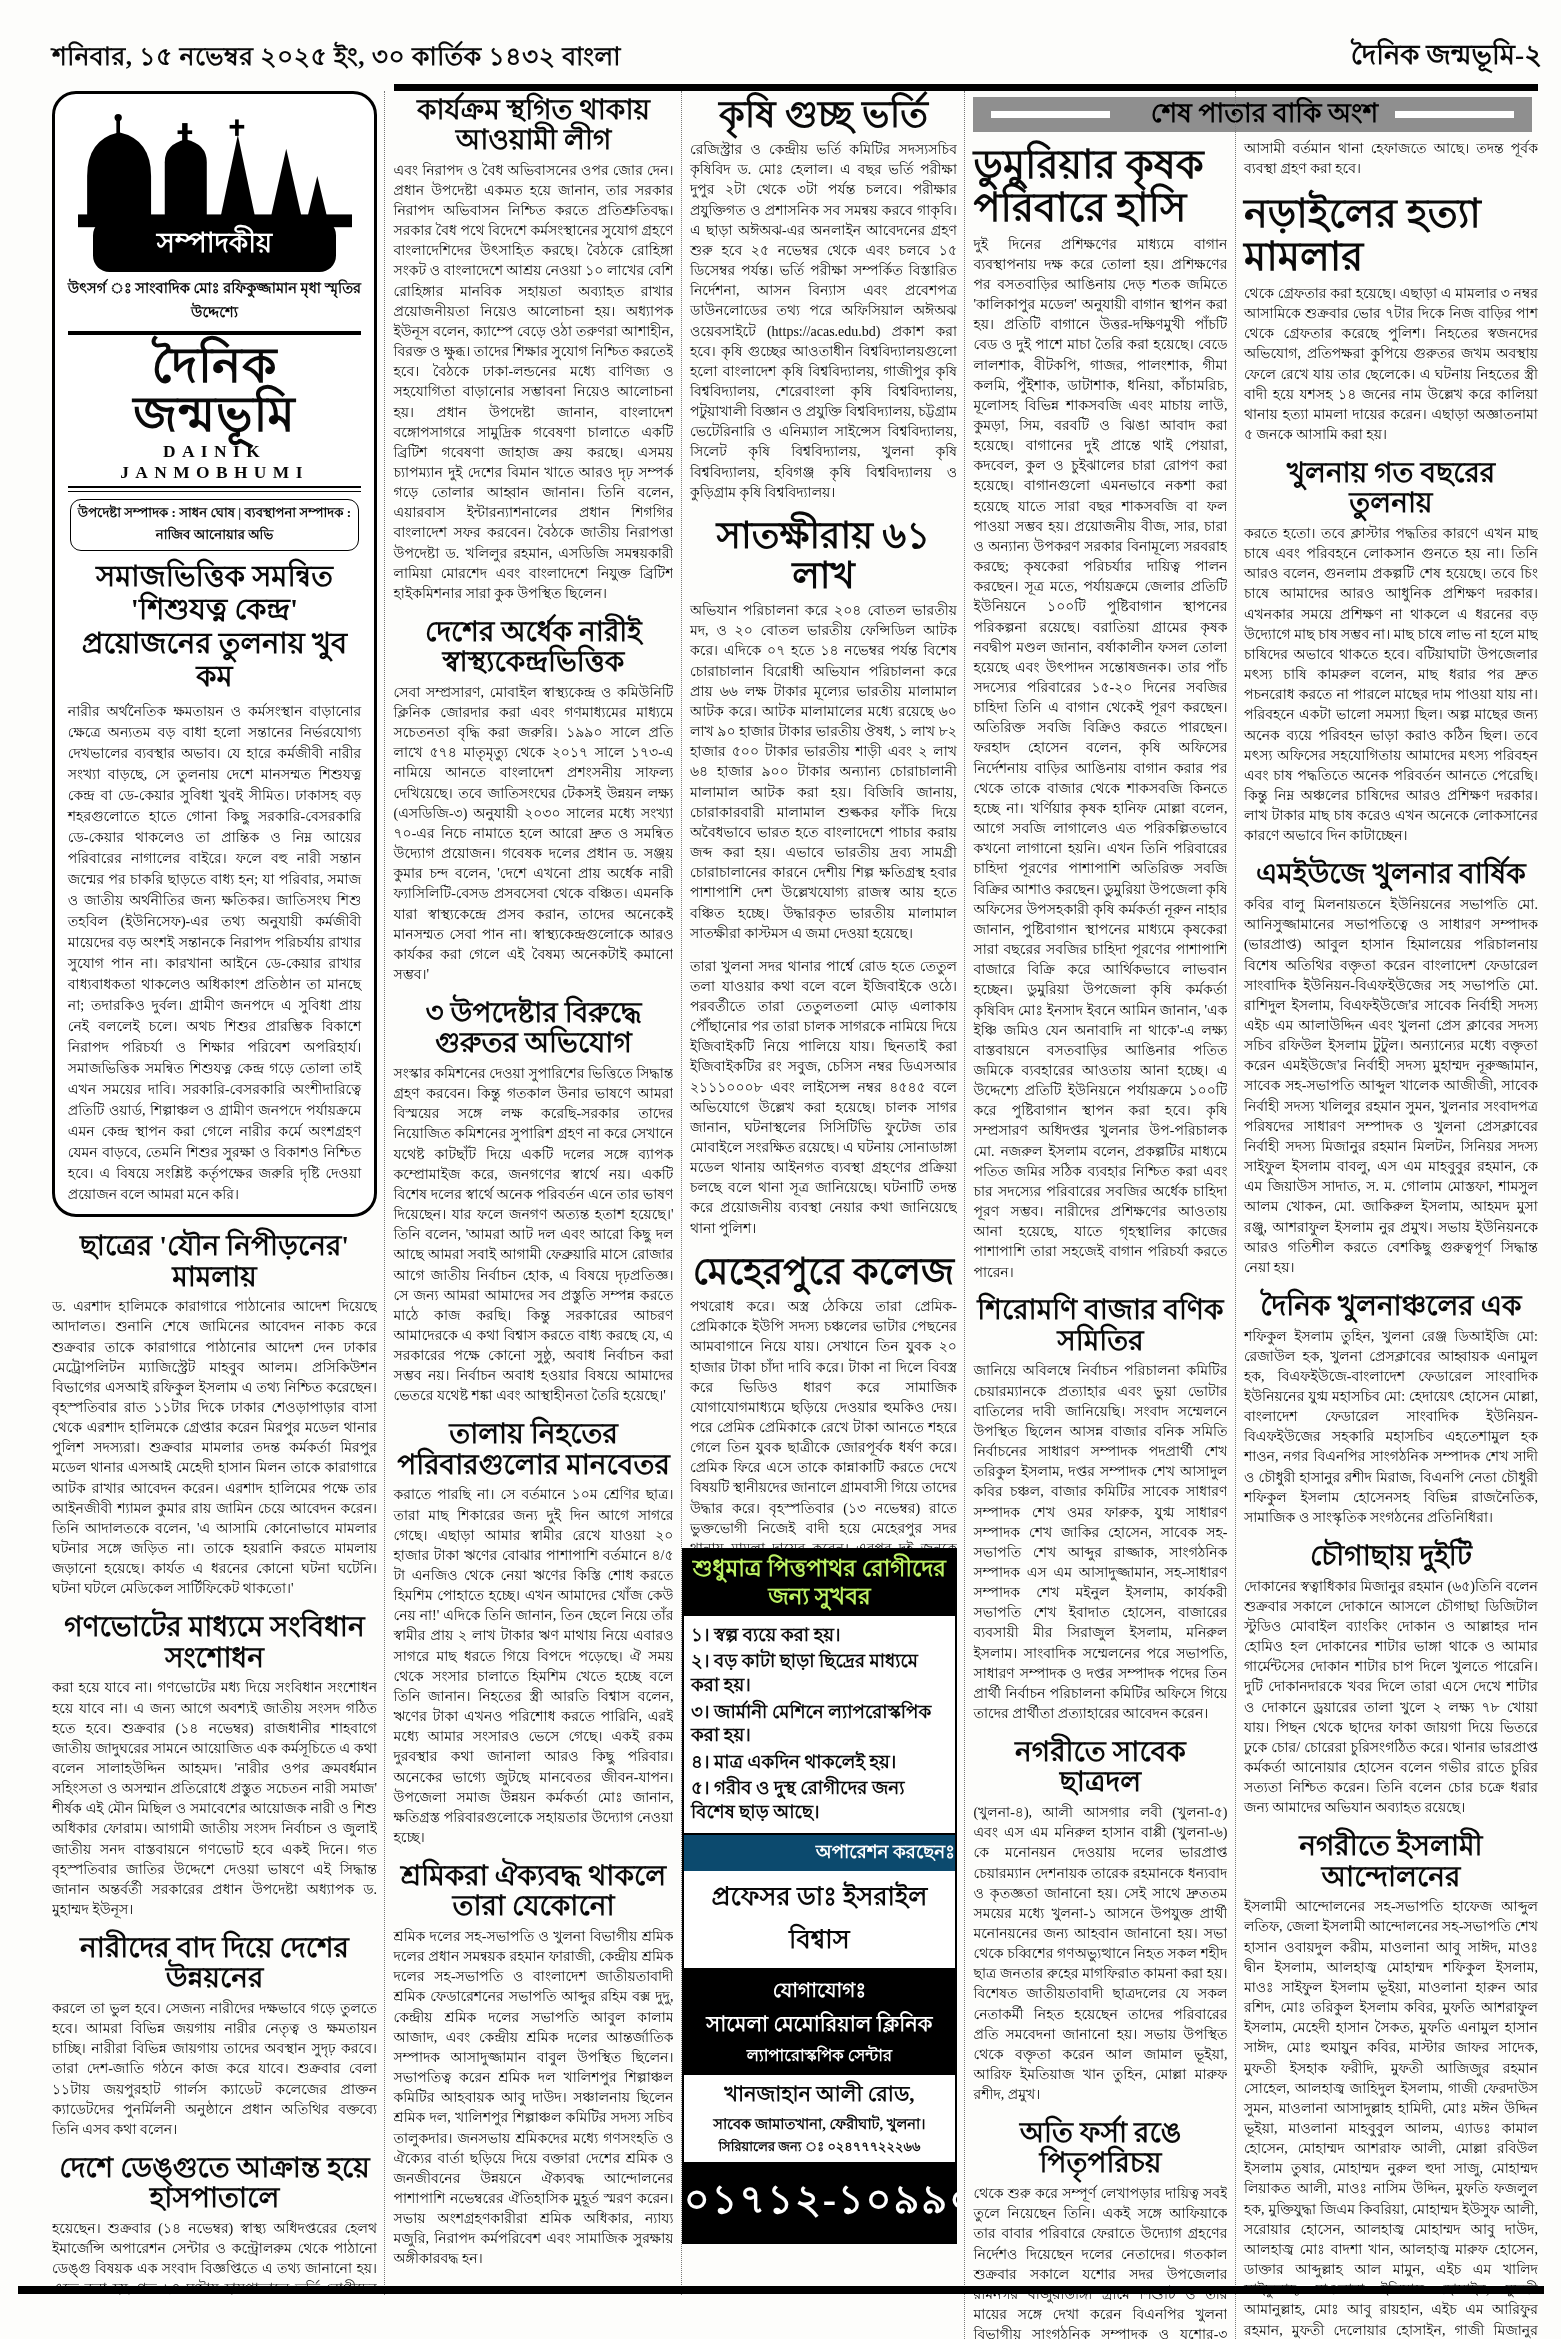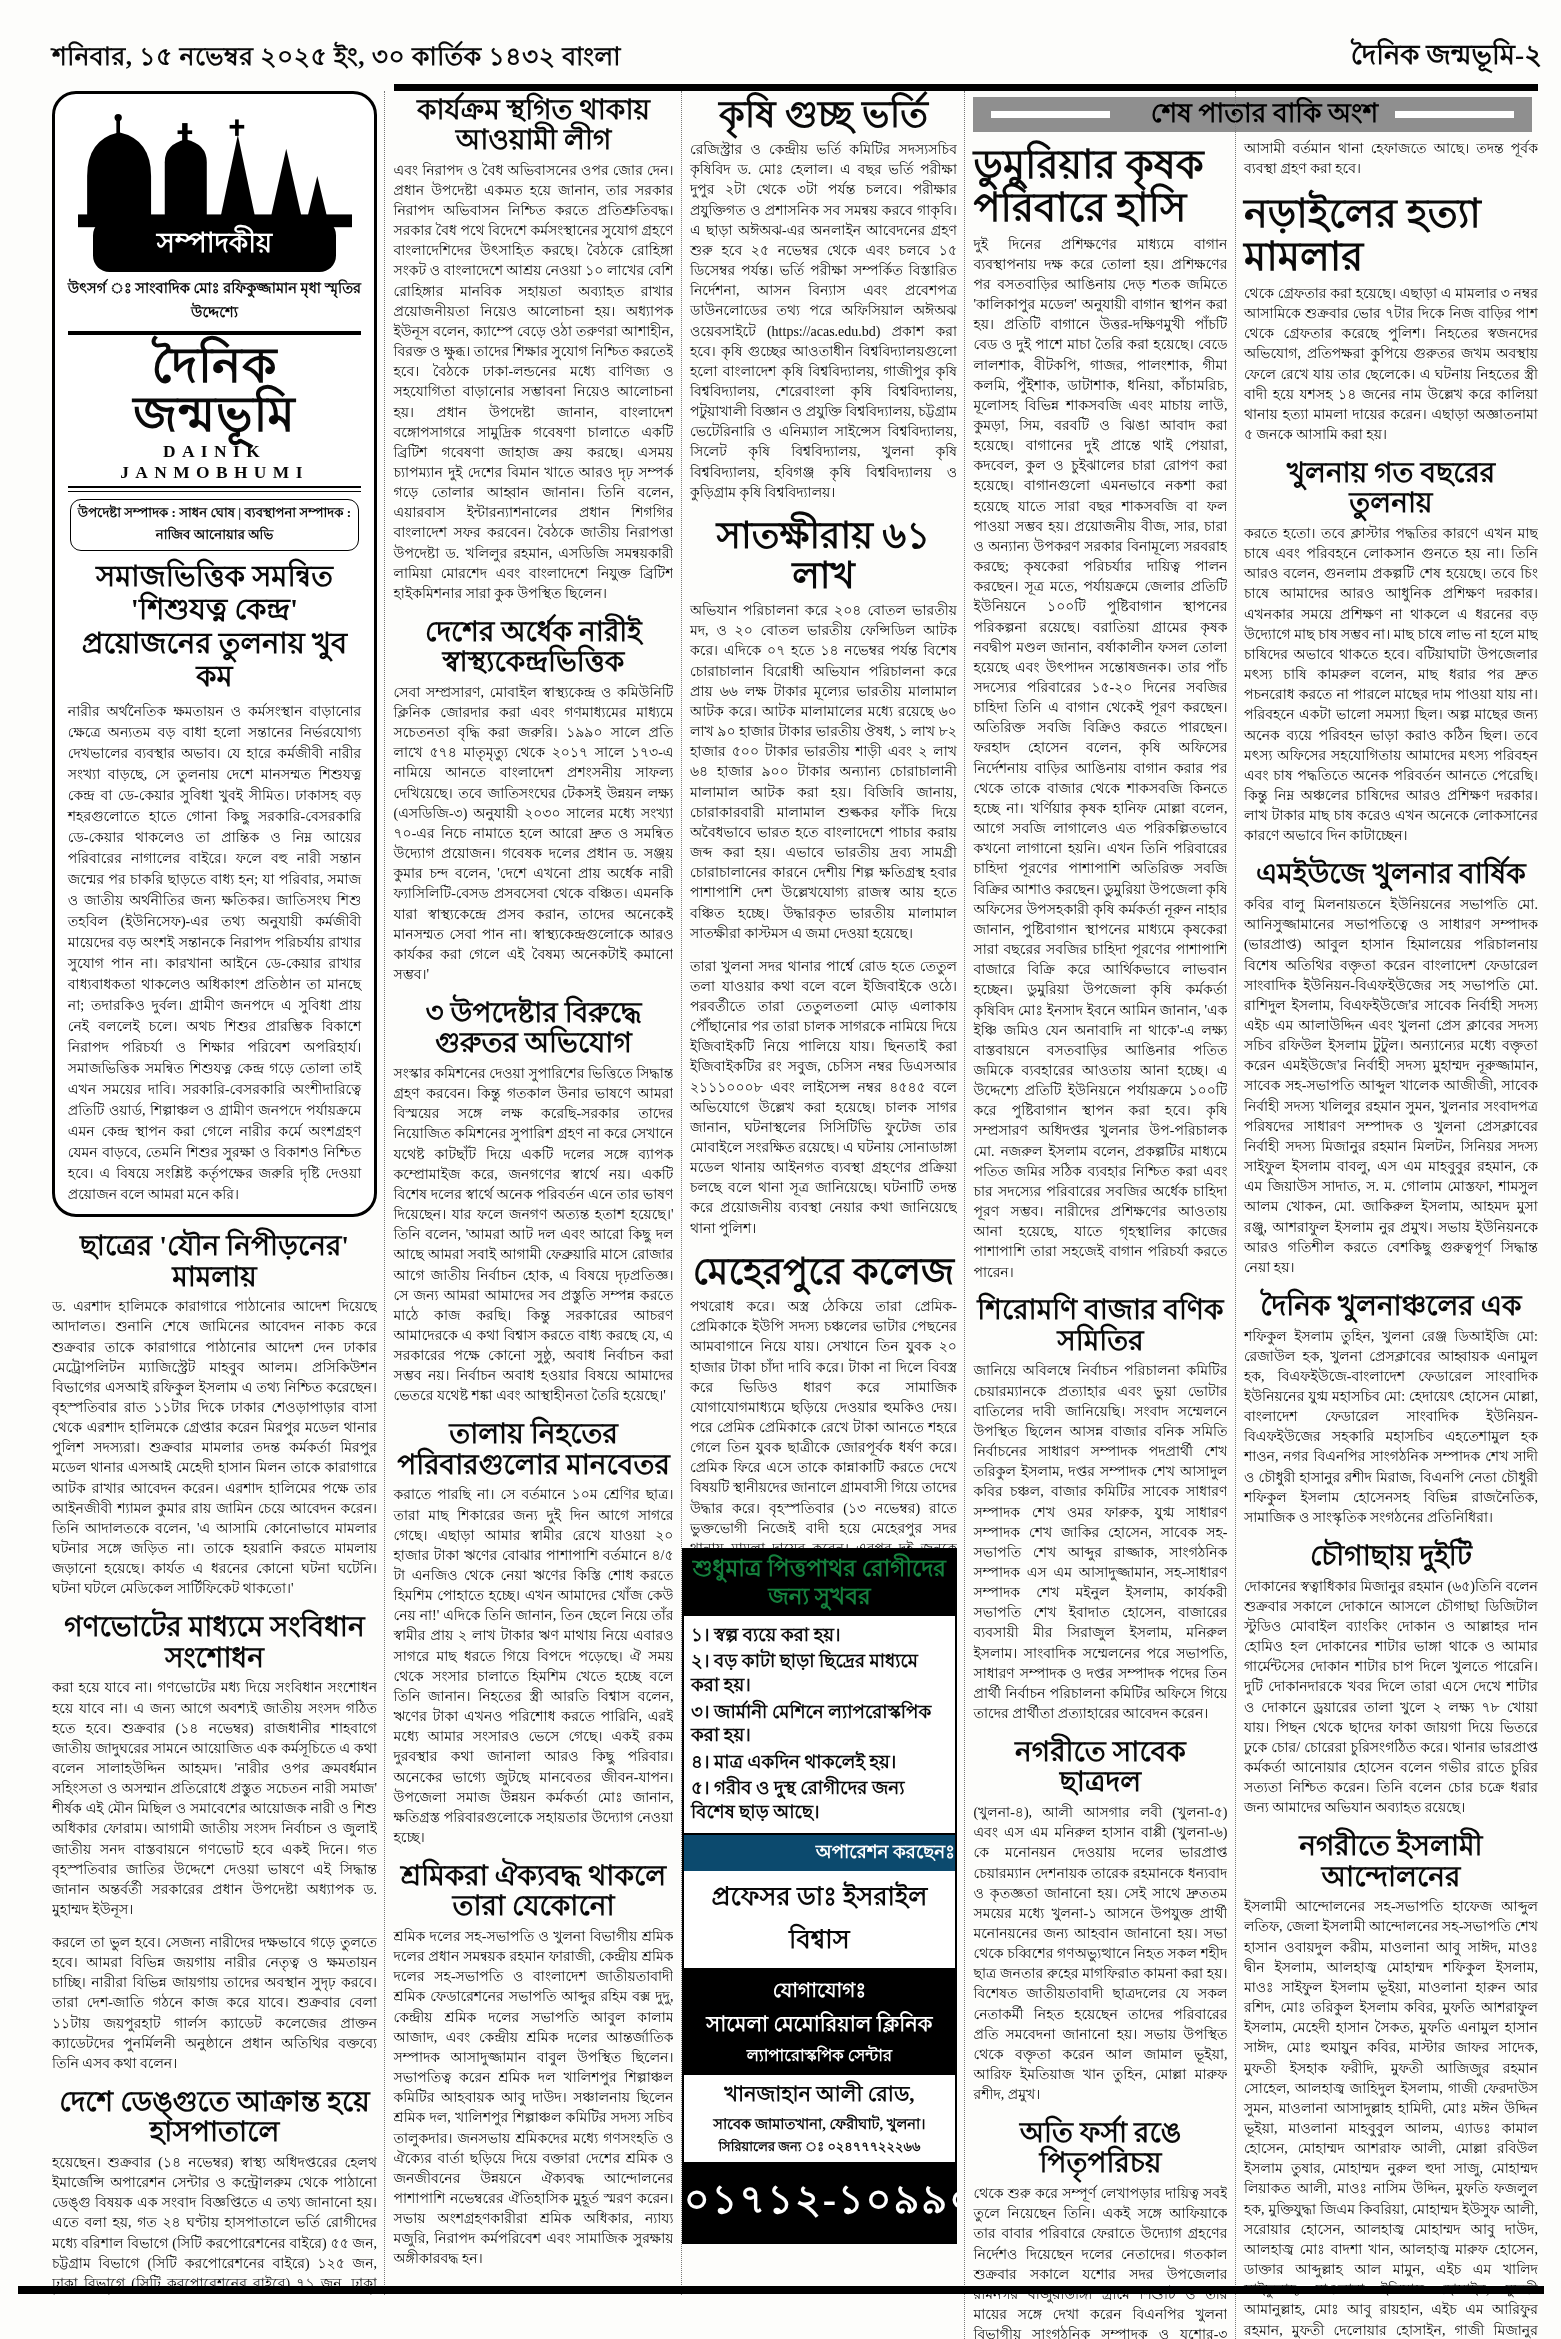--- a/index.html
+++ b/index.html
@@ -67,21 +67,21 @@
     font-size:13.2px;font-weight:bold;padding:2.7px 3.7px;margin:0 1.8px 9.1px 1.8px;
   }
   .edheadline{font-size:29px;font-weight:900;text-align:center;line-height:1.15;margin:1.8px 0 7.3px 0;}
   .edbody{font-size:14px;line-height:1.5;text-align:justify;margin:0;}
 
   
   .adbox{
     position:absolute;left:0;right:0;bottom:51px;background:#fff;
     border:2.7px solid #000;box-sizing:border-box;z-index:5;
   }
-  .ad-head{background:#000;color:#15803d;text-align:center;font-size:23px;font-weight:900;
+  .ad-head{background:#000;color:#bef264;text-align:center;font-size:23px;font-weight:900;
     padding:5.5px 3.7px;line-height:1.2;}
   .ad-list{list-style:none;margin:0;padding:5.5px 7.3px;border-bottom:2.7px solid #000;}
   .ad-list li{font-size:18.3px;font-weight:900;line-height:1.3;margin:2.7px 0;}
   .ad-op{background:#0c4a6e;color:#fff;text-align:right;font-size:18.3px;font-weight:900;padding:2.7px 0;}
   .ad-doctor{text-align:center;font-size:25.6px;font-weight:900;padding:5.5px 1.8px;border-bottom:2.7px solid #000;}
   .ad-contact{background:#000;color:#fff;text-align:center;padding:4.6px 1.8px;}
   .ad-contact .c1{font-size:20px;font-weight:900;}
   .ad-contact .c2{font-size:21px;font-weight:900;}
   .ad-contact .c3{font-size:16.4px;font-weight:bold;}
   .ad-addr{text-align:center;font-weight:900;padding:3.7px 1.8px;border-bottom:2.7px solid #000;}
@@ -141,20 +141,21 @@
     <div>
         <article class="article">
           <h2 class="headline md">ছাত্রের 'যৌন নিপীড়নের' মামলায়</h2>
           <p class="body">ড. এরশাদ হালিমকে কারাগারে পাঠানোর আদেশ দিয়েছে আদালত। শুনানি শেষে জামিনের আবেদন নাকচ করে শুক্রবার তাকে কারাগারে পাঠানোর আদেশ দেন ঢাকার মেট্রোপলিটন ম্যাজিস্ট্রেট মাহবুব আলম। প্রসিকিউশন বিভাগের এসআই রফিকুল ইসলাম এ তথ্য নিশ্চিত করেছেন। বৃহস্পতিবার রাত ১১টার দিকে ঢাকার শেওড়াপাড়ার বাসা থেকে এরশাদ হালিমকে গ্রেপ্তার করেন মিরপুর মডেল থানার পুলিশ সদস্যরা। শুক্রবার মামলার তদন্ত কর্মকর্তা মিরপুর মডেল থানার এসআই মেহেদী হাসান মিলন তাকে কারাগারে আটক রাখার আবেদন করেন। এরশাদ হালিমের পক্ষে তার আইনজীবী শ্যামল কুমার রায় জামিন চেয়ে আবেদন করেন। তিনি আদালতকে বলেন, 'এ আসামি কোনোভাবে মামলার ঘটনার সঙ্গে জড়িত না। তাকে হয়রানি করতে মামলায় জড়ানো হয়েছে। কার্যত এ ধরনের কোনো ঘটনা ঘটেনি। ঘটনা ঘটলে মেডিকেল সার্টিফিকেট থাকতো।'</p>
         </article>
         <article class="article">
           <h2 class="headline md">গণভোটের মাধ্যমে সংবিধান সংশোধন</h2>
           <p class="body">করা হয়ে যাবে না। গণভোটের মধ্য দিয়ে সংবিধান সংশোধন হয়ে যাবে না। এ জন্য আগে অবশ্যই জাতীয় সংসদ গঠিত হতে হবে। শুক্রবার (১৪ নভেম্বর) রাজধানীর শাহবাগে জাতীয় জাদুঘরের সামনে আয়োজিত এক কর্মসূচিতে এ কথা বলেন সালাহউদ্দিন আহমদ। 'নারীর ওপর ক্রমবর্ধমান সহিংসতা ও অসম্মান প্রতিরোধে প্রস্তুত সচেতন নারী সমাজ' শীর্ষক এই মৌন মিছিল ও সমাবেশের আয়োজক নারী ও শিশু অধিকার ফোরাম। আগামী জাতীয় সংসদ নির্বাচন ও জুলাই জাতীয় সনদ বাস্তবায়নে গণভোট হবে একই দিনে। গত বৃহস্পতিবার জাতির উদ্দেশে দেওয়া ভাষণে এই সিদ্ধান্ত জানান অন্তর্বর্তী সরকারের প্রধান উপদেষ্টা অধ্যাপক ড. মুহাম্মদ ইউনূস।</p>
         </article>
         <article class="article">
+          <h2 class="headline md">নারীদের বাদ দিয়ে দেশের উন্নয়নের</h2>
           <p class="body">করলে তা ভুল হবে। সেজন্য নারীদের দক্ষভাবে গড়ে তুলতে হবে। আমরা বিভিন্ন জয়গায় নারীর নেতৃত্ব ও ক্ষমতায়ন চাচ্ছি। নারীরা বিভিন্ন জায়গায় তাদের অবস্থান সুদৃঢ় করবে। তারা দেশ-জাতি গঠনে কাজ করে যাবে। শুক্রবার বেলা ১১টায় জয়পুরহাট গার্লস ক্যাডেট কলেজের প্রাক্তন ক্যাডেটদের পুনর্মিলনী অনুষ্ঠানে প্রধান অতিথির বক্তব্যে তিনি এসব কথা বলেন।</p>
         </article>
         <article class="article">
           <h2 class="headline md">দেশে ডেঙ্গুতে আক্রান্ত হয়ে হাসপাতালে</h2>
           <p class="body">হয়েছেন। শুক্রবার (১৪ নভেম্বর) স্বাস্থ্য অধিদপ্তরের হেলথ ইমার্জেন্সি অপারেশন সেন্টার ও কন্ট্রোলরুম থেকে পাঠানো ডেঙ্গু বিষয়ক এক সংবাদ বিজ্ঞপ্তিতে এ তথ্য জানানো হয়। এতে বলা হয়, গত ২৪ ঘণ্টায় হাসপাতালে ভর্তি রোগীদের মধ্যে বরিশাল বিভাগে (সিটি করপোরেশনের বাইরে) ৫৫ জন, চট্টগ্রাম বিভাগে (সিটি করপোরেশনের বাইরে) ১২৫ জন, ঢাকা বিভাগে (সিটি করপোরেশনের বাইরে) ৭১ জন, ঢাকা উত্তর সিটি করপোরেশনে ১৪৫ জন, ঢাকা দক্ষিণ সিটি করপোরেশনে ২৬ জন, ময়মনসিংহ বিভাগে (সিটি করপোরেশনের বাইরে) কয়েকজন এবং সিলেট বিভাগে (সিটি করপোরেশনের বাইরে) পাঁচজন রয়েছেন। ২৪ ঘণ্টায় ৫১২ জন ডেঙ্গুরোগী হাসপাতাল থেকে ছাড়পত্র পেয়েছেন। চলতি বছর এ পর্যন্ত মোট ৭৯ হাজার ৪৬০ জন রোগী ছাড়পত্র পেয়েছেন। চলতি বছরের ১৪ নভেম্বর পর্যন্ত মোট ডেঙ্গু আক্রান্ত হয়েছেন ৮৩ হাজার ৬৬ জন। এর মধ্যে ৬২ দশমিক ৪ শতাংশ পুরুষ এবং ৩৭ দশমিক ৬ শতাংশ নারী। ২৪ ঘণ্টায় ডেঙ্গুতে কারও মৃত্যু হয়নি। চলতি বছরে এখন পর্যন্ত ডেঙ্গুতে ৩২৬ জনের মৃত্যু হয়েছে।</p>
         </article>
       </div>
   </div>
 
   <div class="col col2">

